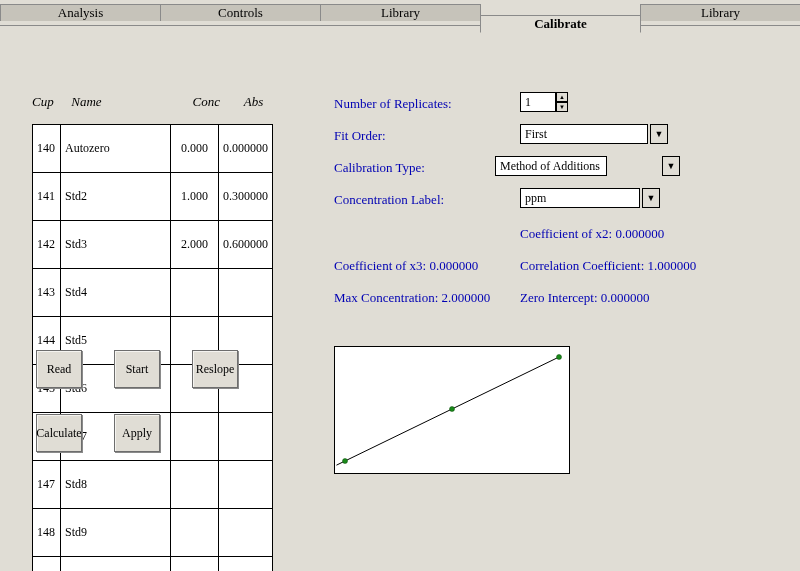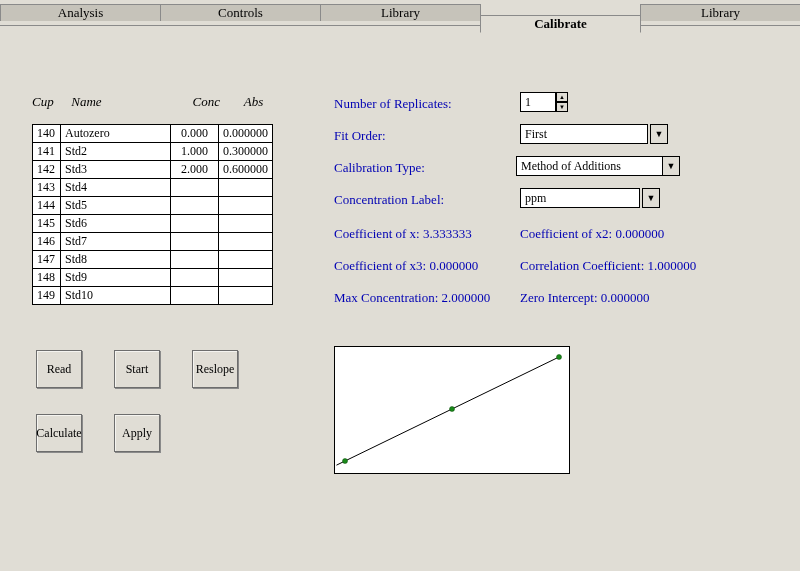--- a/index.html
+++ b/index.html
@@ -55,21 +55,21 @@
   .col-headers span { display: inline-block; }
   .std-table {
     position: absolute;
     left: 32px;
     top: 98px;
     border-collapse: collapse;
   }
   .std-table td {
     border: 1px solid #000;
     background: #fff;
-    padding: 1px 4px;
+    padding: 16px 4px;
     height: 18px;
     font-size: 12px;
     vertical-align: middle;
   }
   .c-cup  { width: 28px; text-align: left; }
   .c-name { width: 110px; }
   .c-conc { width: 48px; text-align: center; }
   .c-abs  { width: 44px; text-align: left; margin-left: 40px; }
   
   .btn {
@@ -239,28 +239,27 @@
   <div class="spin-btns" style="left:556px; top:66px">
     <div>▲</div>
     <div>▼</div>
   </div>
 
   <div class="param-label" style="left:334px; top:102px">Fit Order:</div>
   <div class="field-box" style="left:520px; top:98px; width:128px">First</div>
   <div class="dd-btn" style="left:650px; top:98px">▼</div>
 
   <div class="param-label" style="left:334px; top:134px">Calibration Type:</div>
-  <div class="field-box" style="left:516px; top:130px; width:155px">Method of Additions</div>
+  <div class="field-box" style="left:495px; top:130px; width:112px">Method of Additions</div>
   <div class="dd-btn" style="left:662px; top:130px">▼</div>
 
   <div class="param-label" style="left:334px; top:166px">Concentration Label:</div>
   <div class="field-box" style="left:520px; top:162px; width:120px">ppm</div>
   <div class="dd-btn" style="left:642px; top:162px">▼</div>
 
-  <div class="param-label" style="left:334px; top:200px">Coefficient of x: 3.333333</div>
   <div class="param-label" style="left:520px; top:200px">Coefficient of x2: 0.000000</div>
   <div class="param-label" style="left:334px; top:232px">Coefficient of x3: 0.000000</div>
   <div class="param-label" style="left:520px; top:232px">Correlation Coefficient: 1.000000</div>
   <div class="param-label" style="left:334px; top:264px">Max Concentration: 2.000000</div>
   <div class="param-label" style="left:520px; top:264px">Zero Intercept: 0.000000</div>
 
   <div class="chart-box">
     <svg id="chart-svg" width="234" height="126">
         <line x1="1.4399999999999995" y1="118.16" x2="224" y2="10" stroke="#000" stroke-width="1"></line>
         <circle cx="10" cy="114" r="2.5" fill="#1a8a1a" stroke="#0a4a0a" stroke-width="0.5"></circle>

